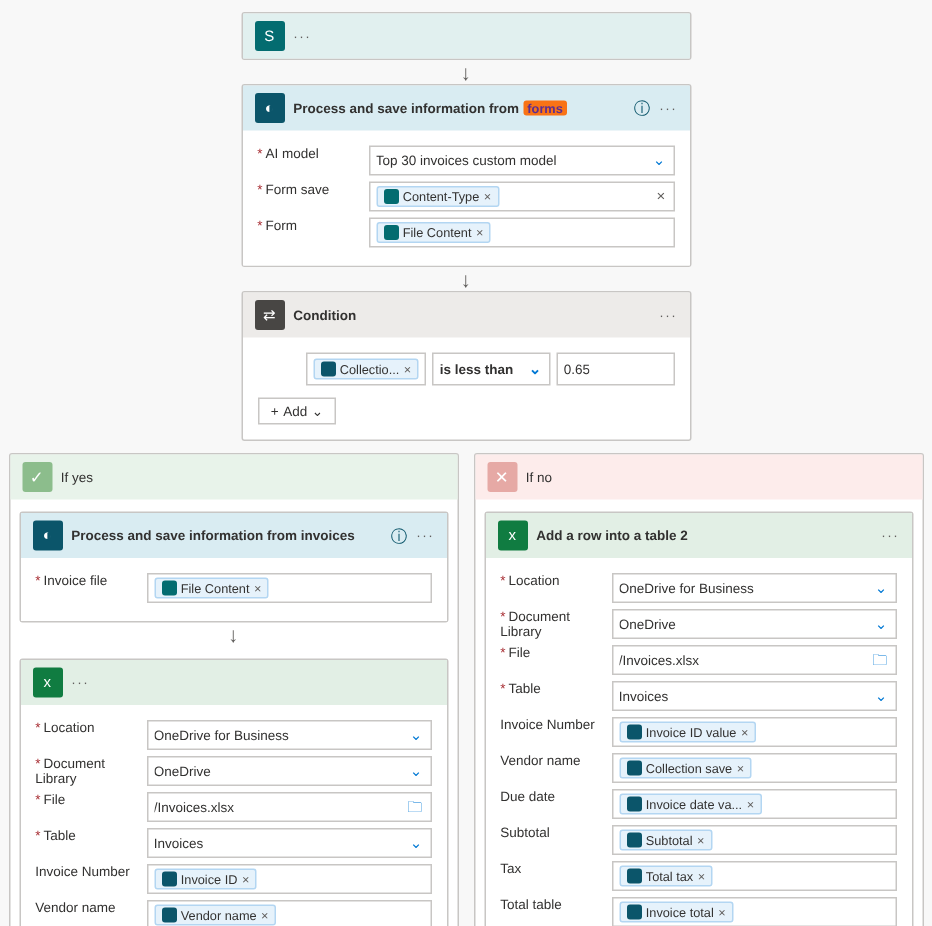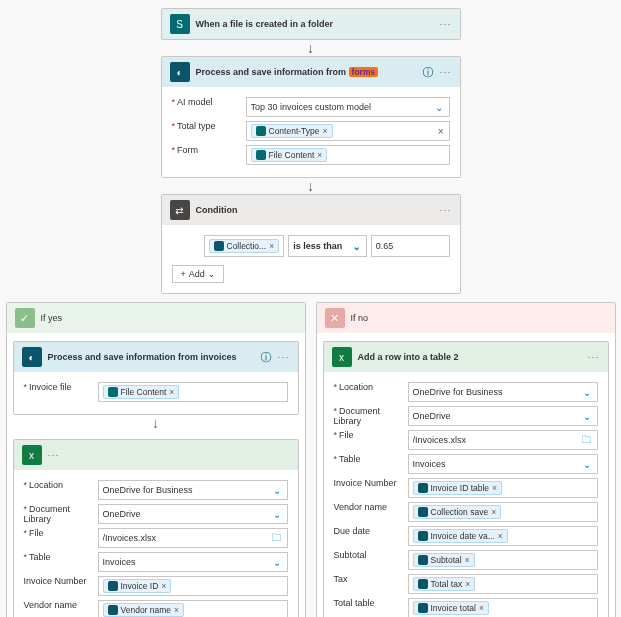--- a/index.html
+++ b/index.html
@@ -43,21 +43,20 @@
   em.fx { font-style: normal; background: #f97316; color: #5c2e91; padding: 0 3px; border-radius: 2px; font-size: 8.5px;}
 </style>
 </head>
 <body>
 
 <div class="canvas col">
 
   <div class="card trigger-card">
     <div class="hdr hdr-teal">
       <div class="iconbox bg-sp">S</div>
-      <div class="title">When a file is created in a folder</div>
       <div class="ell">···</div>
     </div>
   </div>
   <div class="arrow">↓</div>
 
   <div class="card">
     <div class="hdr hdr-lteal">
       <div class="iconbox bg-ai">◐</div>
       <div class="title">
         <span>Process and save information from</span> <em class="fx">forms</em>
@@ -67,21 +66,21 @@
     </div>
     <div class="body">
       <div class="row">
         <div class="lbl req">AI model</div>
         <div class="field">
           <span class="txt">Top 30 invoices custom model</span>
             <span class="chev">⌄</span>
         </div>
       </div>
       <div class="row">
-        <div class="lbl req">Total type</div>
+        <div class="lbl req">Form save</div>
         <div class="field">
           <span class="token">
               <span class="tkicon ti-sp"></span>
               <span>Content-Type</span>
               <span class="tc">×</span>
             </span>
           <span class="clr">×</span>
         </div>
       </div>
       <div class="row">
@@ -258,21 +257,21 @@
             <div class="field">
                 <span class="txt">Invoices</span>
                 <span class="chev">⌄</span>
               </div>
             </div>
           <div class="row">
               <div class="lbl">Invoice Number</div>
             <div class="field">
                 <span class="token">
                   <span class="tkicon ti-ai"></span>
-                  <span>Invoice ID table</span>
+                  <span>Invoice ID value</span>
                   <span class="tc">×</span>
                 </span>
               </div>
             </div>
           <div class="row">
               <div class="lbl">Vendor name</div>
             <div class="field">
                 <span class="token">
                   <span class="tkicon ti-ai"></span>
                   <span>Collection save</span>

